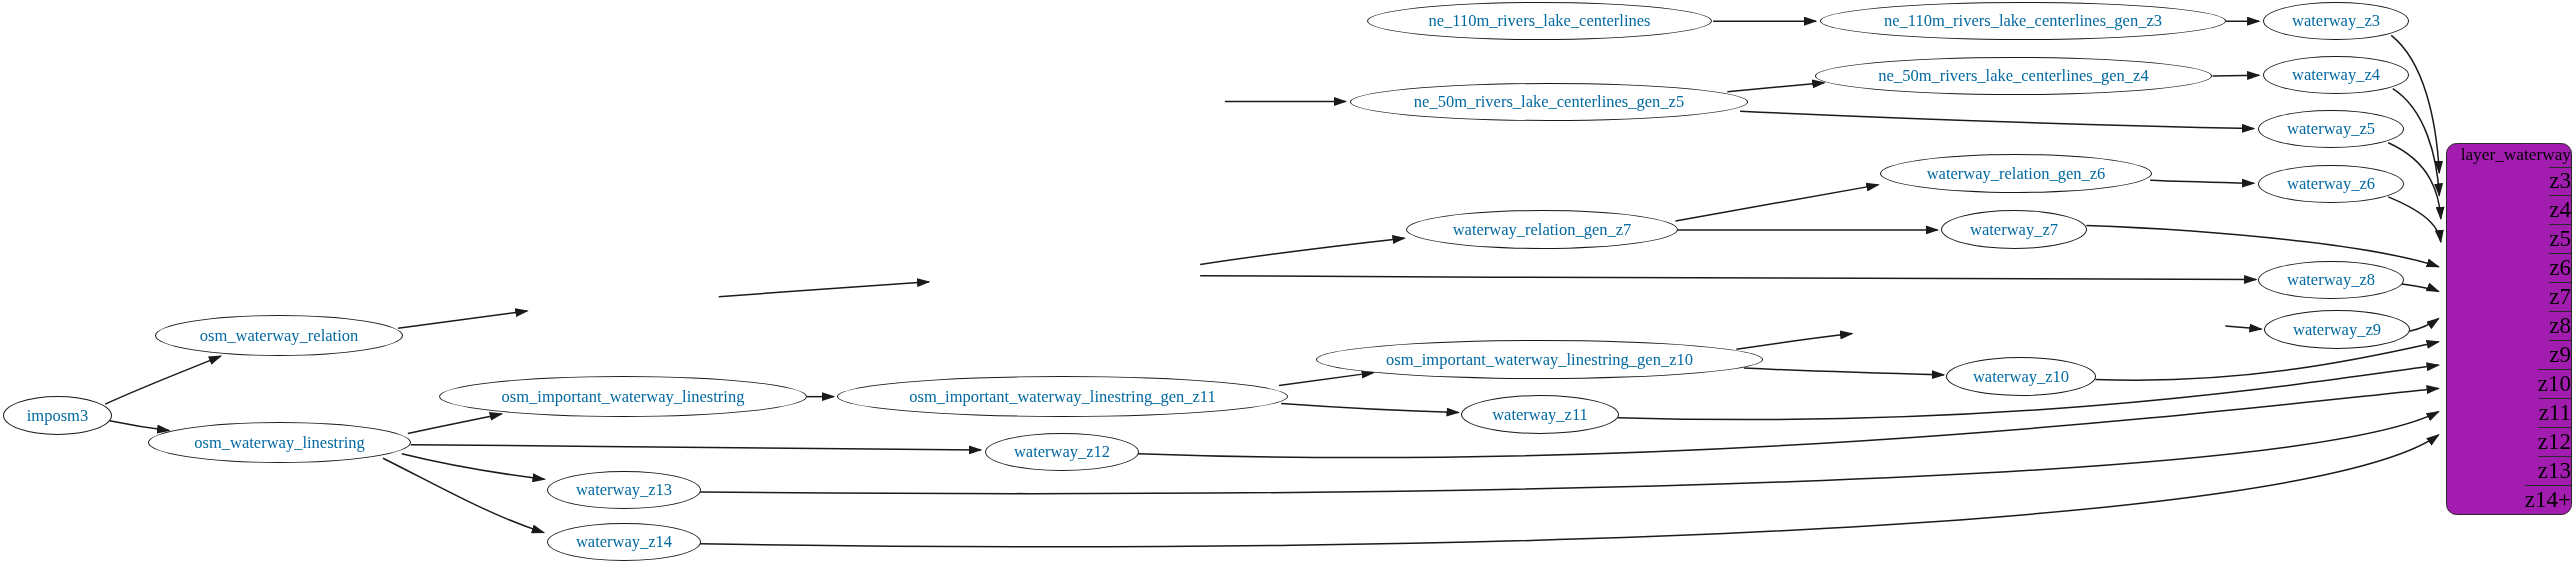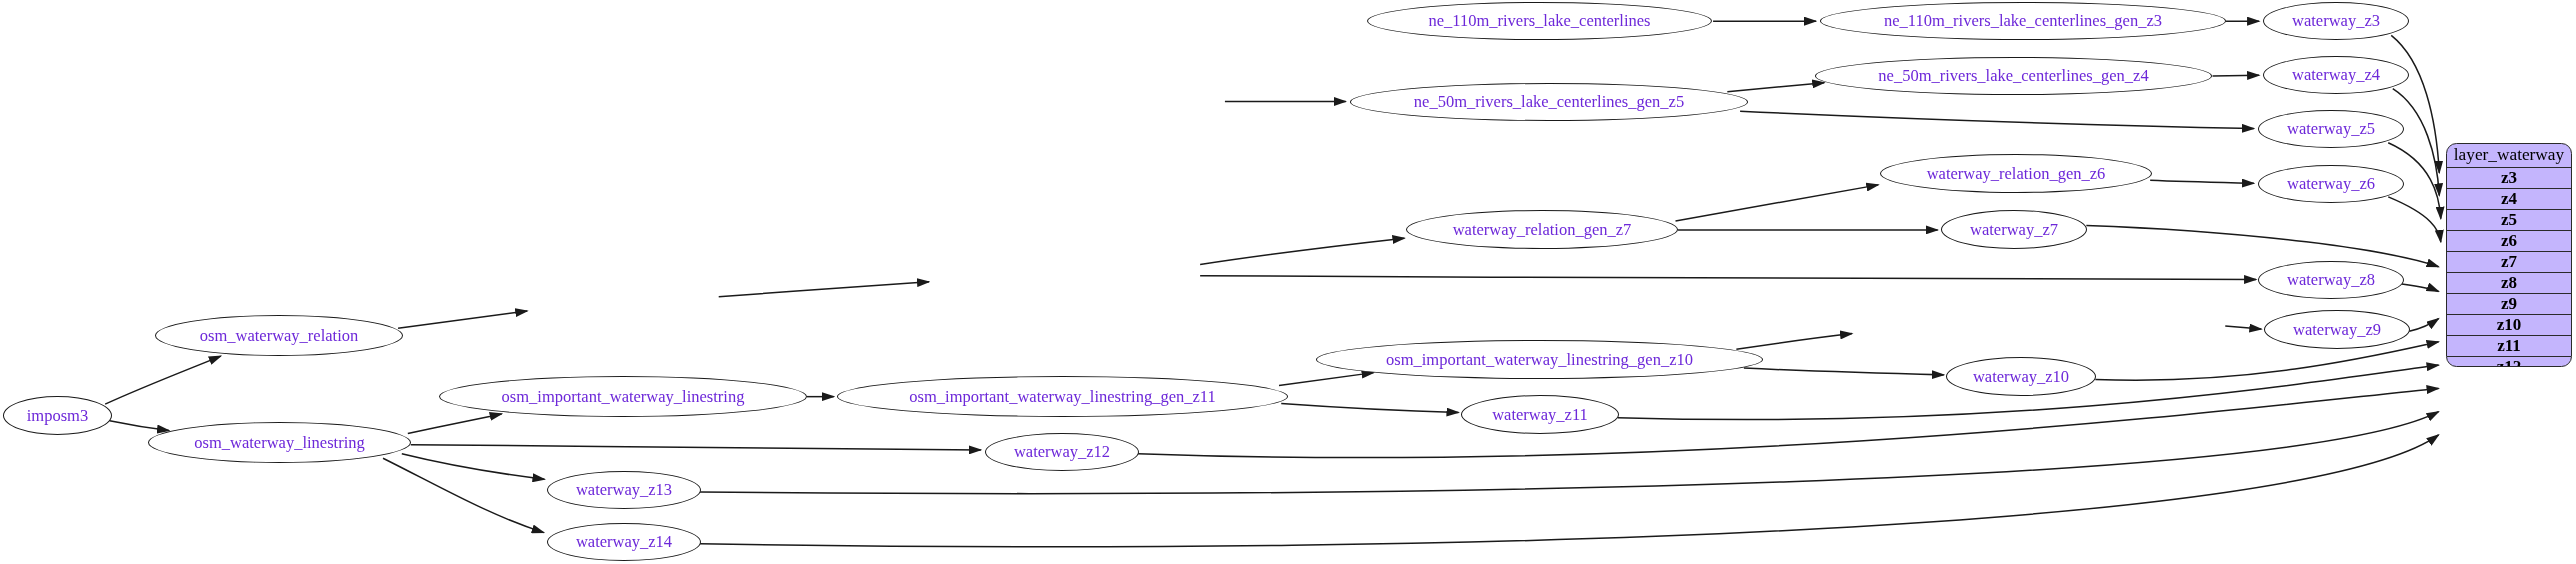--- a/index.html
+++ b/index.html
@@ -10,46 +10,47 @@
     font-family:"Liberation Serif","DejaVu Serif",serif;
     overflow:hidden;
   }
   #edge-layer{position:absolute;left:0;top:0;}
   .node{
     position:absolute;
     border:1.5px solid #1a1a1a;
     border-radius:50%;
     background:#ffffff;
     display:flex;align-items:center;justify-content:center;
-    font-size:16.5px;color:#6d28d9;
+    font-size:16.5px;color:#0369a1;
     white-space:nowrap;
     box-sizing:border-box;
     z-index:2;
   }
   .dbtable{
     position:absolute;
-    left:2446px;top:143px;width:126px;height:224px;
-    background:#c4b5fd;
+    left:2446px;top:143px;width:126px;height:372px;
+    background:#a21caf;
     border:1.5px solid #2a2a2a;
     border-radius:10.5px;
     box-sizing:border-box;
     display:flex;flex-direction:column;
     z-index:2;
     overflow:hidden;
+    align-items:flex-end;
   }
   .dbtable-header{
     flex:0 0 22.5px;
     display:flex;align-items:center;justify-content:center;
     font-size:17.3px;color:#000;
   }
   .dbtable-row{
     flex:1 1 auto;
     border-top:1.5px solid #2a2a2a;
     display:flex;align-items:center;justify-content:center;
-    font-size:17px;color:#000;font-weight:bold;
+    font-size:23px;color:#000;
   }
   svg path.edge{fill:none;stroke:#1a1a1a;stroke-width:2px;}
 </style>
 </head>
 <body>
 
 <div id="canvas">
 
   <svg id="edge-layer" width="2576" height="565" viewBox="0 0 3430 752">
     <defs>

